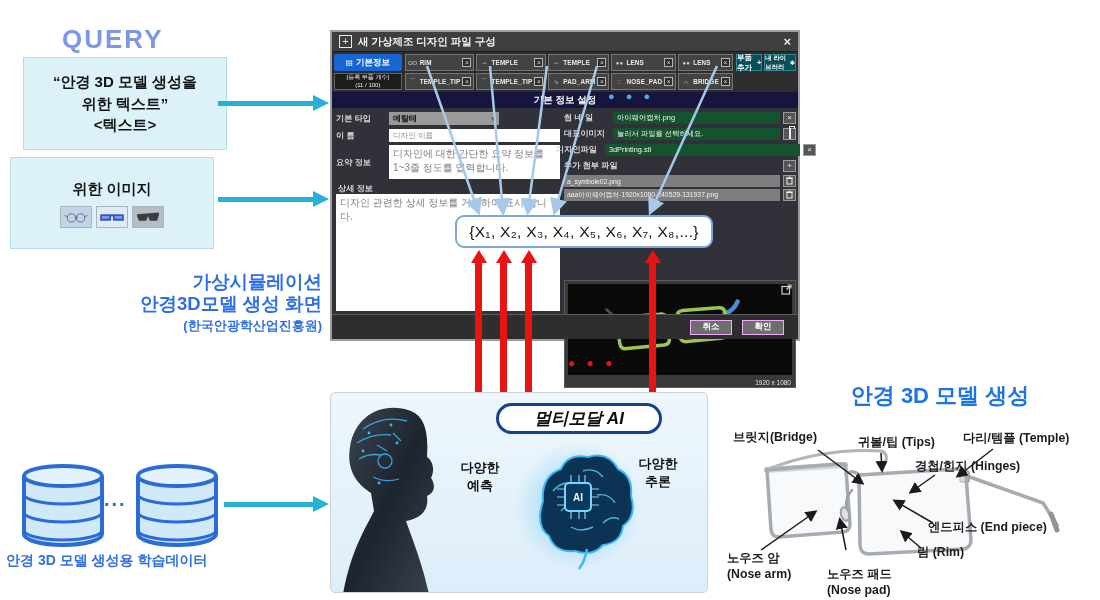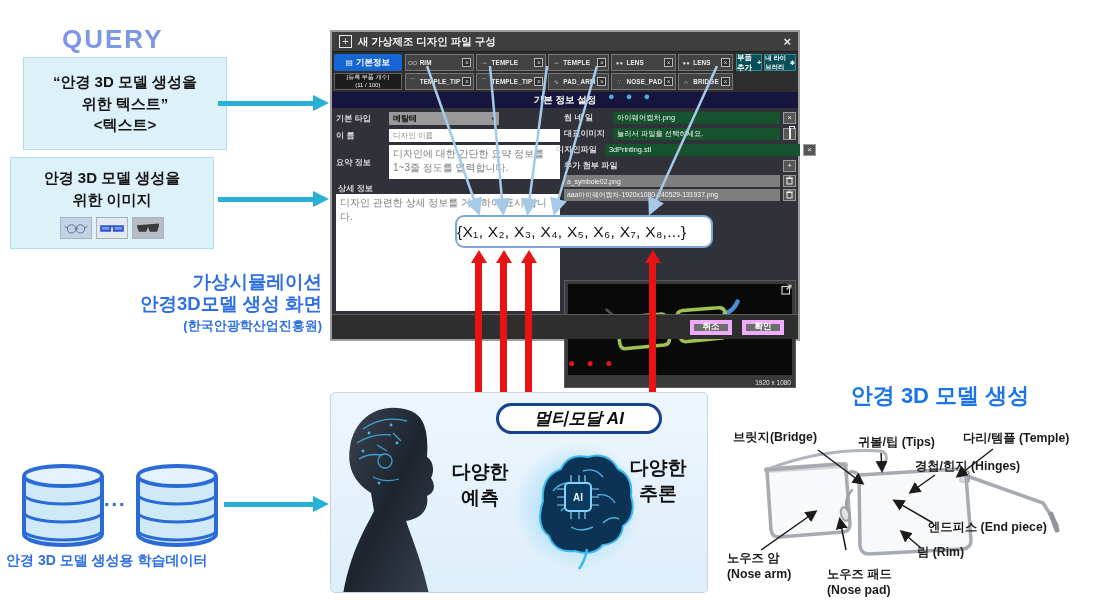--- a/index.html
+++ b/index.html
@@ -59,40 +59,40 @@
   .folder-ic::before { content:""; position:absolute; top:-3px; left:-1px; width:4px; height:2px; border:1px solid #eee; border-bottom:none; }
   .file-row { position:absolute; height:12px; display:flex; align-items:center; gap:3px; }
   .file-name { flex:1; height:12px; background:#7e7e7e; color:#f4f4f4; font-size:6.8px; display:flex; align-items:center; padding:0 3px; overflow:hidden; white-space:nowrap; }
 
   .preview { position:absolute; left:232px; top:172px; width:232px; height:108px; background:#3a3a3a; border:1px solid #5a5a5a; }
   .preview-img { position:absolute; left:3px; top:3px; right:3px; bottom:12px; background:#0a0a0a; display:flex; align-items:center; justify-content:center; }
   .expand-ic { position:absolute; top:3px; right:3px; }
   .preview-res { position:absolute; right:4px; bottom:1px; color:#e6e6e6; font-size:6.5px; }
 
   .bottombar { position:absolute; left:0; top:282px; width:466px; height:25px; background:#2e2e2e; border-top:1px solid #5c5c5c; display:flex; align-items:center; justify-content:flex-end; gap:10px; padding-right:14px; }
-  .gray-btn { width:42px; height:15px; background:#6e6e6e; border:4px solid #f0abfc; color:#fff; font-size:8.5px; font-weight:bold; display:flex; align-items:center; justify-content:center; }
+  .gray-btn { width:42px; height:15px; background:#6e6e6e; border:1px solid #f0abfc; color:#fff; font-size:8.5px; font-weight:bold; display:flex; align-items:center; justify-content:center; }
 
   
   #callout-svg { position:absolute; left:0; top:0; width:1100px; height:600px; pointer-events:none; z-index:5; }
-  .formula-box { position:absolute; left:455px; top:215px; width:258px; height:33px; background:#fff; border:2px solid #7ba7dc; border-radius:9px; display:flex; align-items:center; justify-content:flex-start; z-index:6; }
+  .formula-box { position:absolute; left:455px; top:215px; width:258px; height:33px; background:#fff; border:2px solid #7ba7dc; border-radius:9px; display:flex; align-items:center; justify-content:center; z-index:6; }
   .formula-text { font-size:15.5px; color:#111; letter-spacing:.3px; }
   .red-arrow { position:absolute; width:7px; height:130px; top:262px; background:#e81313; z-index:7; }
   .red-arrow::before { content:""; position:absolute; top:-12px; left:-4.5px; width:0; height:0;
     border-left:8px solid transparent; border-right:8px solid transparent; border-bottom:13px solid #e81313; }
   .red-dots { position:absolute; left:568px; top:356px; color:#e81313; font-size:12px; font-weight:bold; letter-spacing:4px; z-index:7; }
 
   
   .screen-caption { position:absolute; left:130px; top:271px; width:192px; text-align:right; color:#2f6fe4; font-weight:bold; }
   .screen-caption .l1,.screen-caption .l2 { font-size:18.5px; line-height:1.2; }
   .screen-caption .l3 { font-size:13px; margin-top:2px; }
 
   
   .ai-box { position:absolute; left:330px; top:392px; width:378px; height:201px; background:linear-gradient(180deg,#eef6fc,#ddeefa); border:1px solid #c9d4dc; border-radius:5px; overflow:hidden; }
   .ai-pill { position:absolute; left:165px; top:10px; width:166px; height:31px; background:#fff; border:3px solid #16418f; border-radius:17px; display:flex; align-items:center; justify-content:center; font-size:17px; font-weight:bold; color:#0c0c0c;font-style:italic; }
-  .ai-caption { position:absolute; width:62px; text-align:center; font-size:19px; font-weight:bold; color:#111; line-height:1.35; }
+  .ai-caption { position:absolute; width:62px; text-align:center; font-size:13px; font-weight:bold; color:#111; line-height:1.35; }
   #ai-caption-left { left:118px; top:66px; }
   #ai-caption-right { left:296px; top:62px; }
 
   
   .db { position:absolute; top:463px; }
   #db1 { left:20px; } #db2 { left:134px; }
   .db-ellipsis { position:absolute; left:104px; top:488px; color:#2a6bd8; font-size:20px; font-weight:bold; letter-spacing:2px; }
   .db-label { position:absolute; left:6px; top:552px; width:320px; color:#2f6fe4; font-size:14px; font-weight:bold; }
 
   
@@ -107,21 +107,20 @@
 
   <div class="query-title">QUERY</div>
 
   <div class="query-box" id="query-box-text">
     <div class="ln">“안경 3D 모델 생성을</div>
     <div class="ln">위한 텍스트”</div>
     <div class="ln">&lt;텍스트&gt;</div>
   </div>
 
   <div class="query-box" id="query-box-image">
-    <div class="ln">안경 3D 모델 생성을</div>
     <div class="ln">위한 이미지</div>
     <div class="thumb-row">
       <svg class="thumb" viewBox="0 0 32 22" style="background:#c3d4e8">
         <g fill="none" stroke="#5a6b80" stroke-width="1">
             <circle cx="11" cy="12" r="4.5"></circle>
             <circle cx="21" cy="12" r="4.5"></circle>
             <path d="M15.5,12 q1.5,-2 3,0 M6.5,11 l-3,-2 M25.5,11 l3,-2"></path>
           </g>
       </svg>
       <svg class="thumb" viewBox="0 0 32 22" style="background:#e3e9f0">

